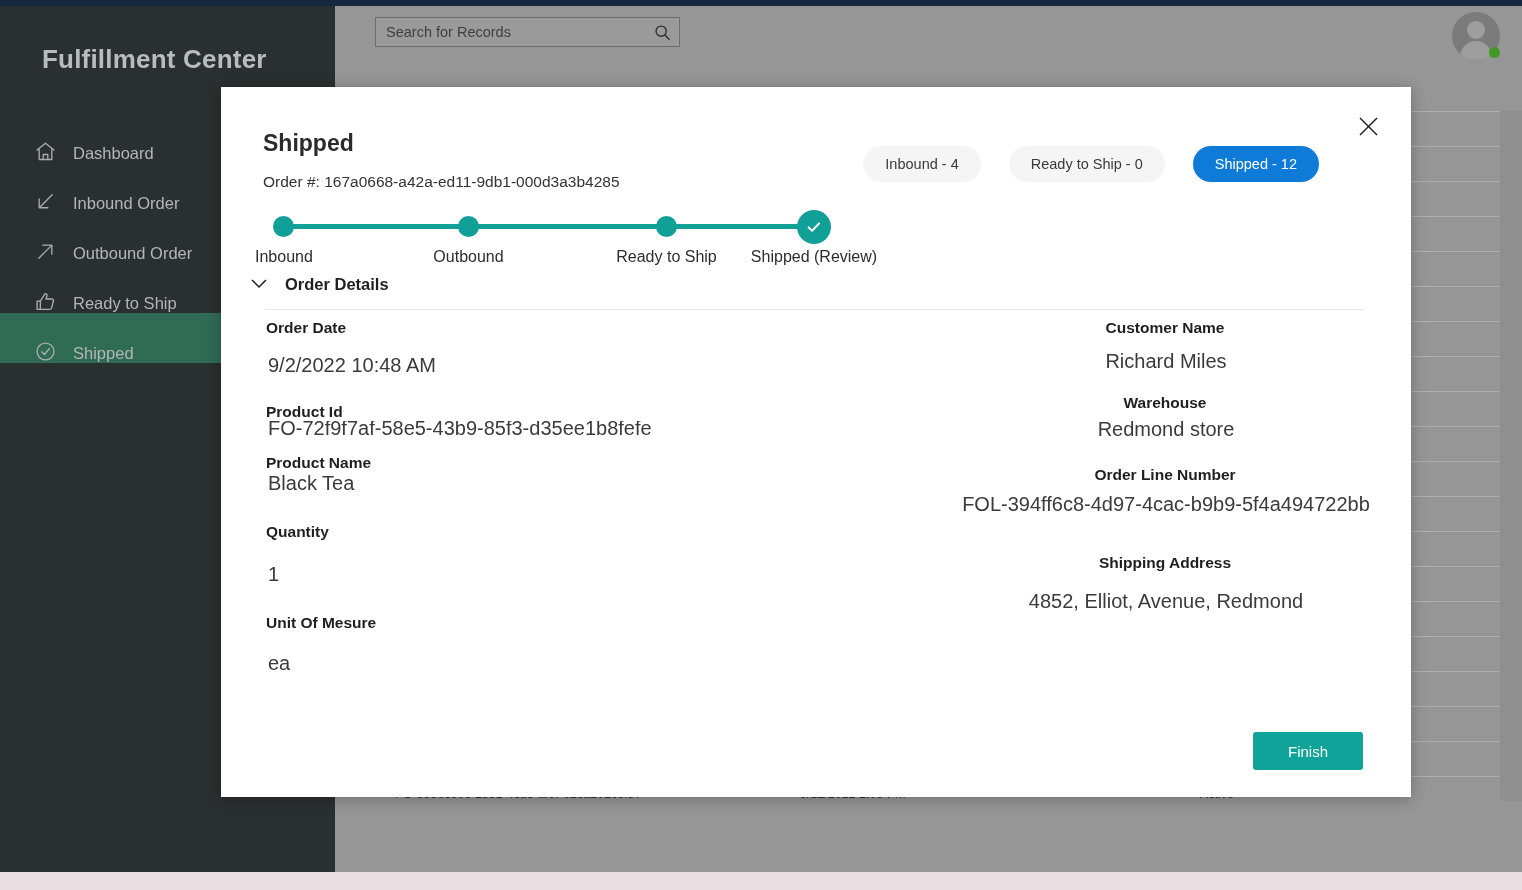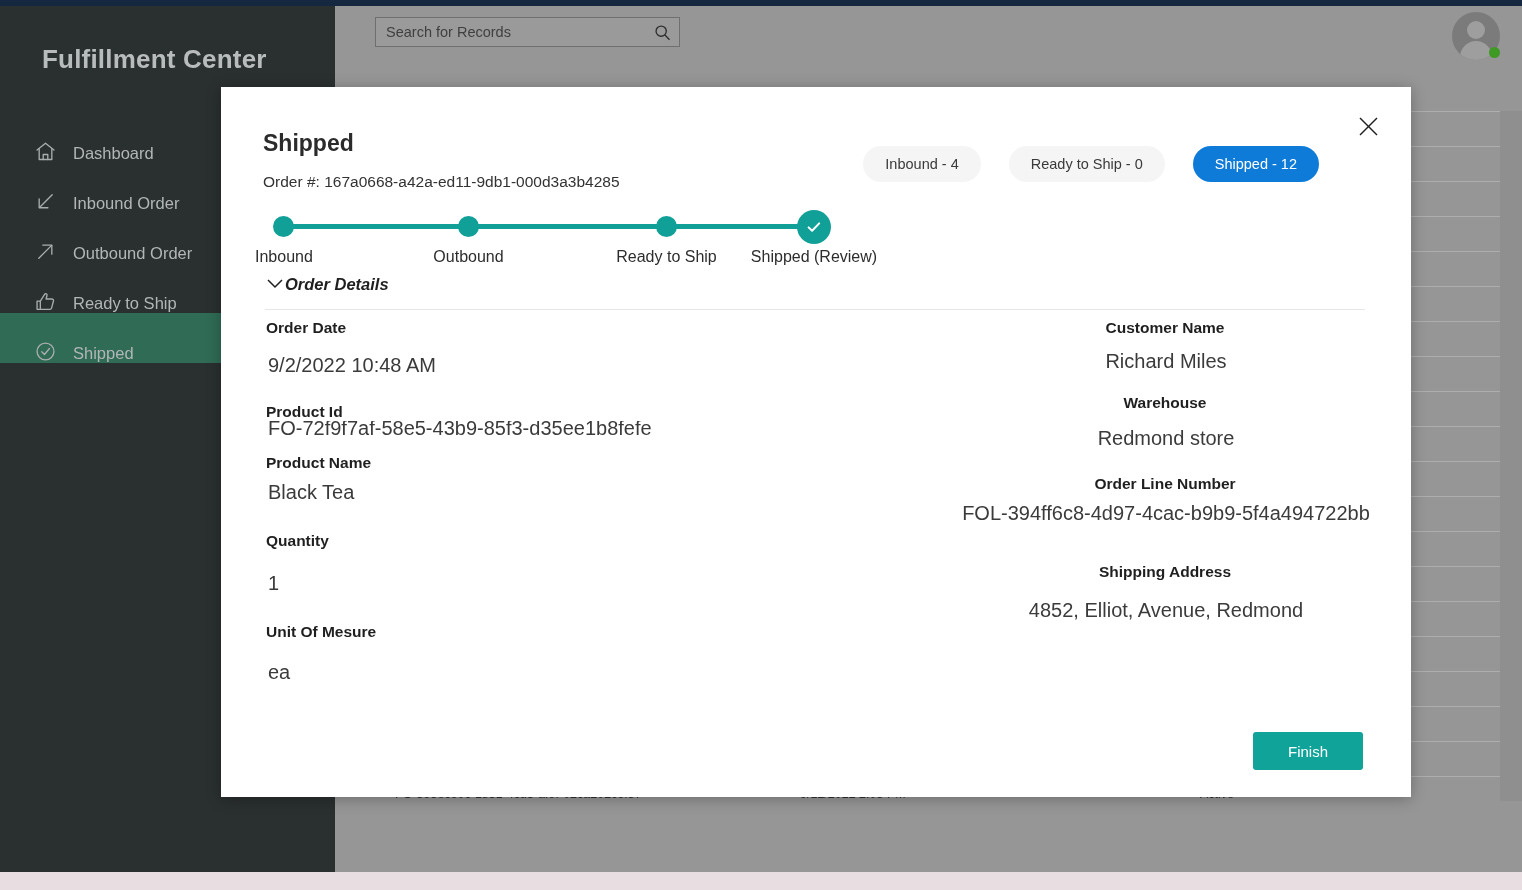--- a/index.html
+++ b/index.html
@@ -150,22 +150,22 @@
     display: flex; align-items: center; justify-content: center;
   }
   .step-label {
     position: absolute; top: 38px; left: 50%; transform: translateX(-50%);
     white-space: nowrap; font-size: 16px; color: #2d2d2d;
   }
   .step-label.lead { transform: none; left: -18px; }
 
   
   .details-toggle {
-    position: absolute; left: 44px; top: 188px;
-    display: flex; align-items: center; cursor: pointer; font-style: italic;
+    position: absolute; left: 28px; top: 188px;
+    display: flex; align-items: center; gap: 16px; cursor: pointer;
   }
   .details-toggle .cap {
     font-size: 16.5px; font-weight: bold; color: #1f1f1f;
   }
   .divider {
     position: absolute; left: 44px; top: 222px; width: 1100px; height: 1px;
     background: #e6e6e6;
   }
 
   
@@ -432,39 +432,39 @@
             <div class="f-value" style="margin-top: 17px;">9/2/2022 10:48 AM</div>
           </div>
           <div class="field" style="margin-bottom: 16px; padding-top: 4px;">
             <div class="f-label">Product Id</div>
             <div class="clipped">
               <div class="f-value" style="margin-top: -4px;">FO-72f9f7af-58e5-43b9-85f3-d35ee1b8fefe</div>
             </div>
           </div>
           <div class="field" style="margin-bottom: 28px;">
             <div class="f-label">Product Name</div>
-            <div class="f-value" style="margin-top: 9px;">Black Tea</div>
+            <div class="f-value" style="">Black Tea</div>
           </div>
           <div class="field" style="margin-bottom: 28px;">
             <div class="f-label">Quantity</div>
             <div class="f-value" style="margin-top: 22px;">1</div>
           </div>
           <div class="field" style="margin-bottom: 8px;">
             <div class="f-label">Unit Of Mesure</div>
             <div class="f-value" style="margin-top: 20px;">ea</div>
           </div>
         </div>
       <div class="col col-right">
           <div class="field" style="margin-bottom: 21px;">
             <div class="f-label">Customer Name</div>
             <div class="f-value" style="margin-top: 13px;">Richard Miles</div>
           </div>
           <div class="field" style="margin-bottom: 25px;">
             <div class="f-label">Warehouse</div>
-            <div class="f-value" style="margin-top: 15px;">Redmond store</div>
+            <div class="f-value" style="margin-top: 6px;">Redmond store</div>
           </div>
           <div class="field" style="margin-bottom: 38px;">
             <div class="f-label">Order Line Number</div>
             <div class="f-value" style="margin-top: 9px;">FOL-394ff6c8-4d97-4cac-b9b9-5f4a494722bb</div>
           </div>
           <div class="field" style="margin-bottom: 17px;">
             <div class="f-label">Shipping Address</div>
             <div class="f-value" style="margin-top: 18px;">4852, Elliot, Avenue, Redmond</div>
           </div>
         </div>

